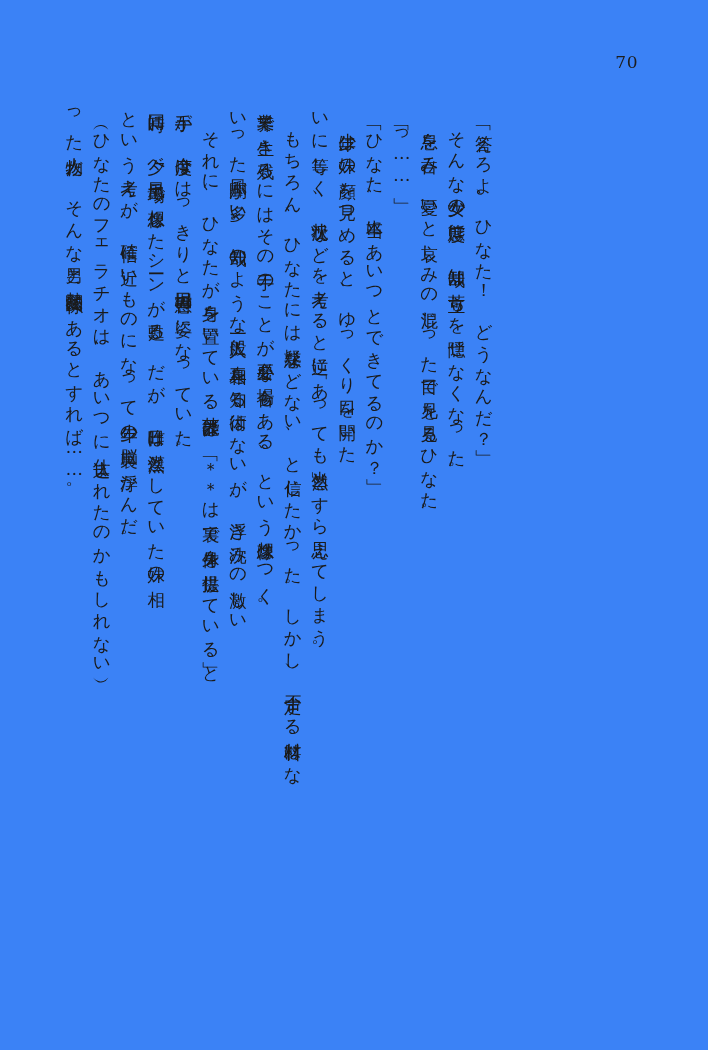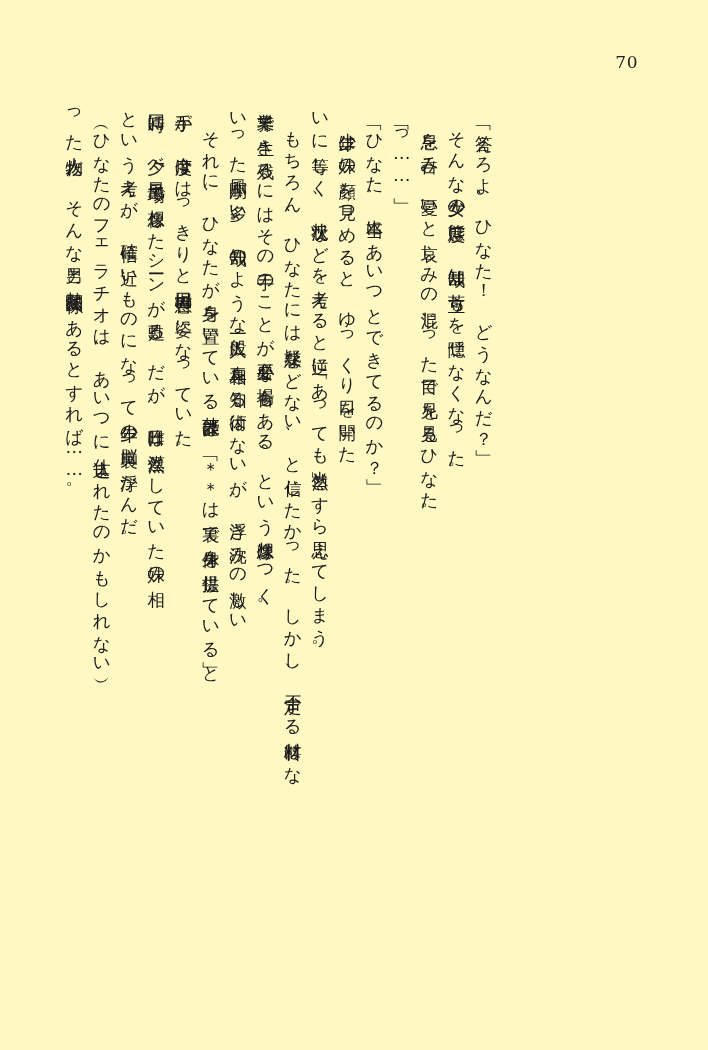--- a/index.html
+++ b/index.html
@@ -15,21 +15,21 @@
     position: relative;
     overflow: hidden;
   }
 
   .page {
     position: absolute;
     left: 0;
     top: 0;
     width: 708px;
     height: 1050px;
-    background: #fef9c3;
+    background: #3b82f6;
   }
 
   
   .page-number {
     position: absolute;
     top: 52px;
     right: 70px;
     font-size: 17px;
     font-family: "DejaVu Serif", "Liberation Serif", serif;
     letter-spacing: 0.5px;

